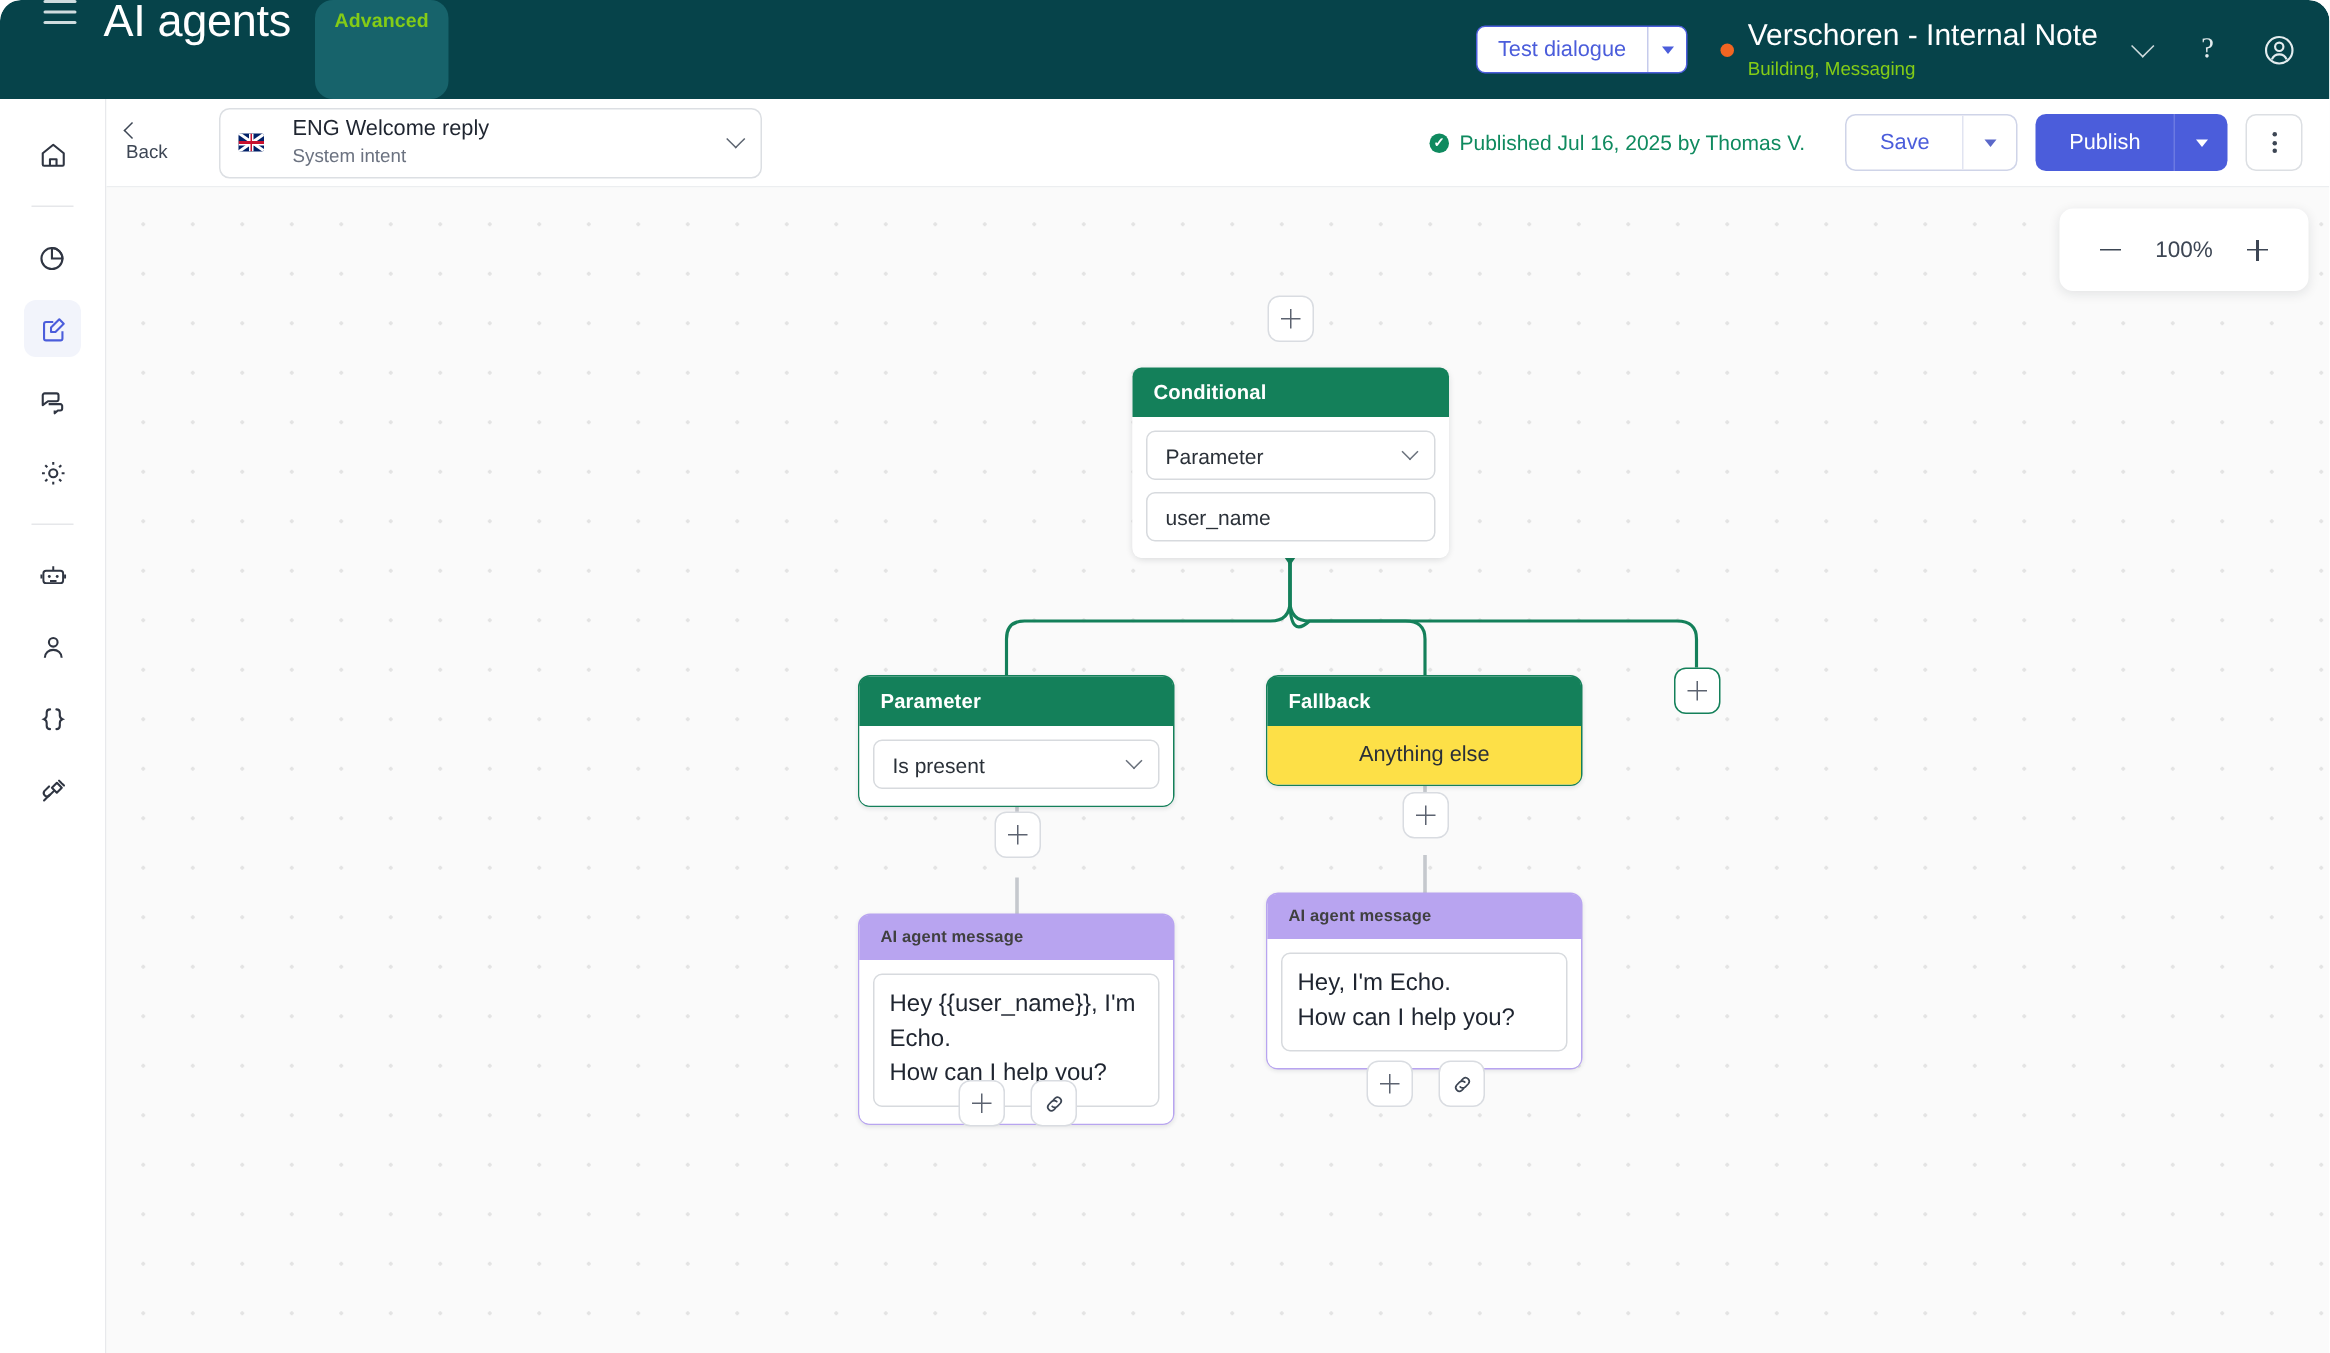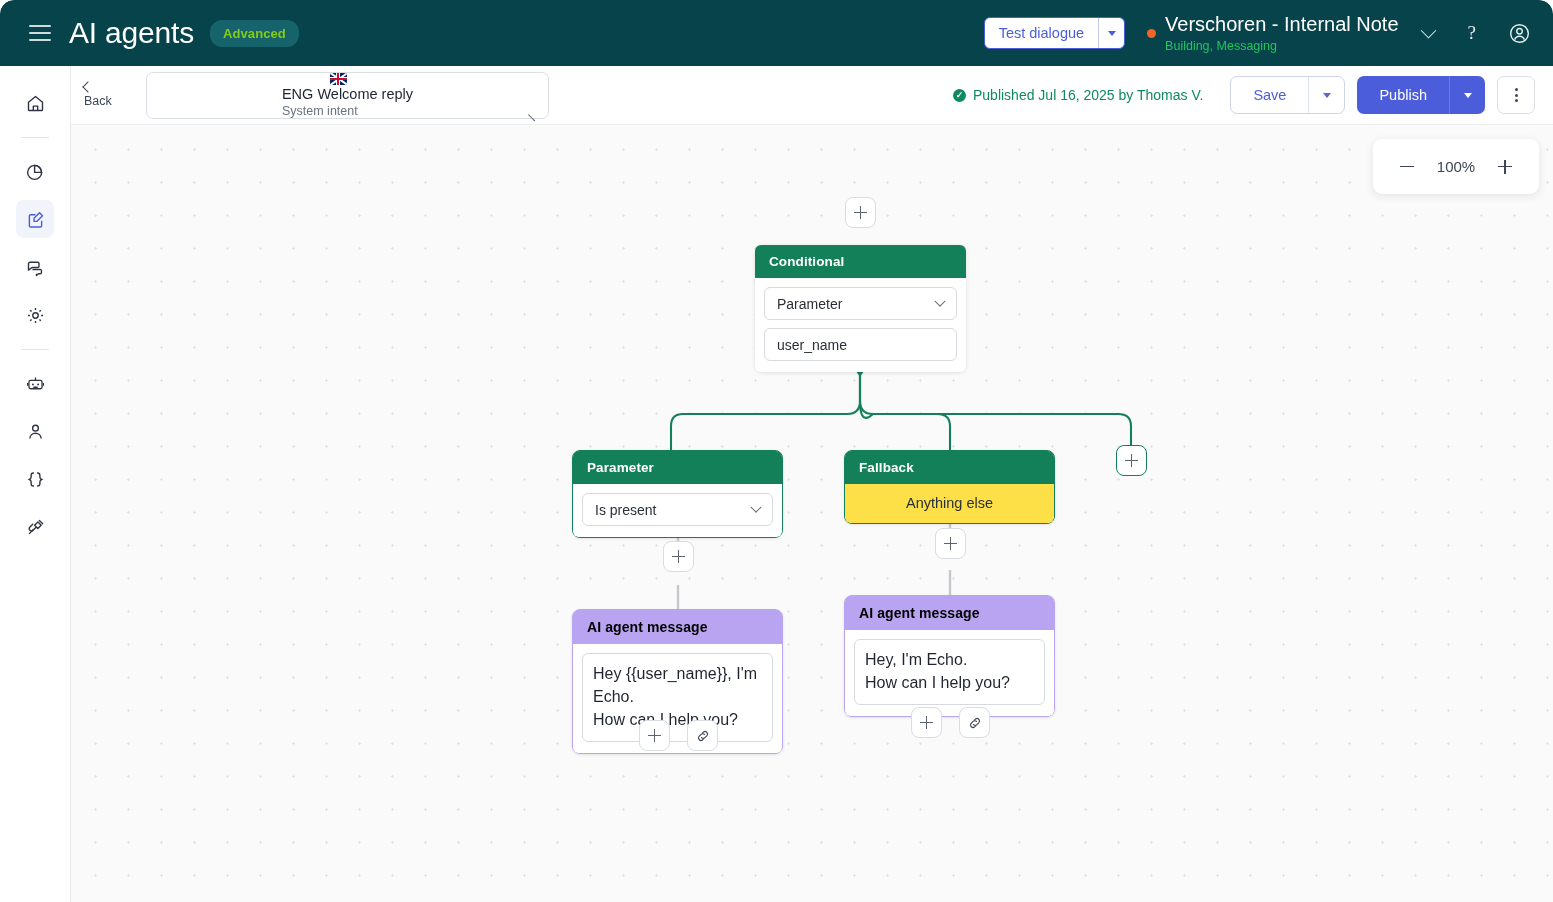--- a/index.html
+++ b/index.html
@@ -16,21 +16,21 @@
     border-radius: 14px 14px 0 0;
     overflow: hidden;
   }
 
   
   .topbar {
     position: absolute; top: 0; left: 0;
     width: 1553px; height: 66px;
     background: #06434a;
     border-radius: 14px 14px 0 0;
-    display: flex; align-items: center;
+    display: flex; 
   }
   .hamburger {
     width: 22px; height: 16px;
     margin-left: 29px; margin-right: 18px;
     display: flex; flex-direction: column; justify-content: space-between;
     cursor: pointer;
   }
   .hamburger i { display:block; height: 1.6px; background: #cfdcde; border-radius: 1px; }
   .app-title {
     color: #ffffff; font-size: 30px; font-weight: 400;
@@ -64,21 +64,21 @@
   .caret {
     width: 0; height: 0;
     border-left: 4.5px solid transparent;
     border-right: 4.5px solid transparent;
     border-top: 5px solid #4b5ddb;
   }
   .bot-info { display: flex; align-items: center; margin-left: 22px; }
   .bot-dot { width: 9px; height: 9px; border-radius: 50%; background: #f26522; margin-right: 9px; }
   .bot-text { display: flex; flex-direction: column; line-height: 1.28; }
   .bot-name { color: #ffffff; font-size: 20px; }
-  .bot-sub { color: #22c55e; font-size: 12.5px; }
+  .bot-sub { color: #84cc16; font-size: 12.5px; }
   .chev-down-white {
     width: 11px; height: 11px; margin-left: 24px;
     border-right: 1.6px solid #cfdcde; border-bottom: 1.6px solid #cfdcde;
     transform: rotate(45deg) translate(-2px,-2px);
     cursor: pointer;
   }
   .help-icon {
     margin-left: 34px; color: #e3ecee; font-size: 19px; cursor: pointer;
     font-family: "Liberation Serif", serif;
   }
@@ -115,24 +115,24 @@
     width: 48px; margin-left: 13px; cursor: pointer; color: #3d4654;
   }
   .back-chev {
     width: 8px; height: 8px;
     border-left: 1.7px solid #3d4654; border-bottom: 1.7px solid #3d4654;
     transform: rotate(45deg); margin-bottom: 3px;
   }
   .back-label { font-size: 12.5px; }
   .intent-select {
     display: flex; align-items: center;
-    width: 403px; height: 47px;
+    width: 362px; height: 47px;
     margin-left: 14px;
     border: 1px solid #dcdfe3; border-radius: 7px;
-    background: #ffffff; padding: 0 12px; cursor: pointer; flex-direction: column;
+    background: #ffffff; padding: 0 12px; cursor: pointer;
   }
   .flag {
     width: 17px; height: 12px; margin-right: 19px; flex: none;
     position: relative; overflow: hidden; border-radius: 1.5px;
     background: #012169;
   }
   .flag .d1, .flag .d2 {
     position: absolute; left: -3px; top: 5px; width: 24px; height: 2.2px;
     background: #ffffff;
   }
@@ -205,22 +205,22 @@
     box-shadow: 0 1px 3px rgba(20,30,40,.10);
   }
   .node-green.plain { border: none; box-shadow: 0 1px 4px rgba(20,30,40,.13); }
   .nh-green {
     background: #14805a; color: #ffffff;
     font-size: 13.5px; font-weight: 700;
     padding: 9px 14px; border-radius: 6px 6px 0 0;
     letter-spacing: 0.1px;
   }
   .nh-purple {
-    background: #b8a4f0; color: #000000;
-    font-size: 14px; font-weight: 700;
+    background: #b8a4f0; color: #404040;
+    font-size: 11px; font-weight: 700;
     padding: 9px 14px; border-radius: 6px 6px 0 0;
     letter-spacing: 0.1px;
   }
   .node-purple {
     background: #ffffff;
     border: 1.6px solid #b8a4f0;
     box-shadow: 0 1px 3px rgba(20,30,40,.10);
   }
   .nbody { padding: 9px 9px 11px 9px; background:#fff; border-radius: 0 0 6px 6px; }
   .ctrl {

